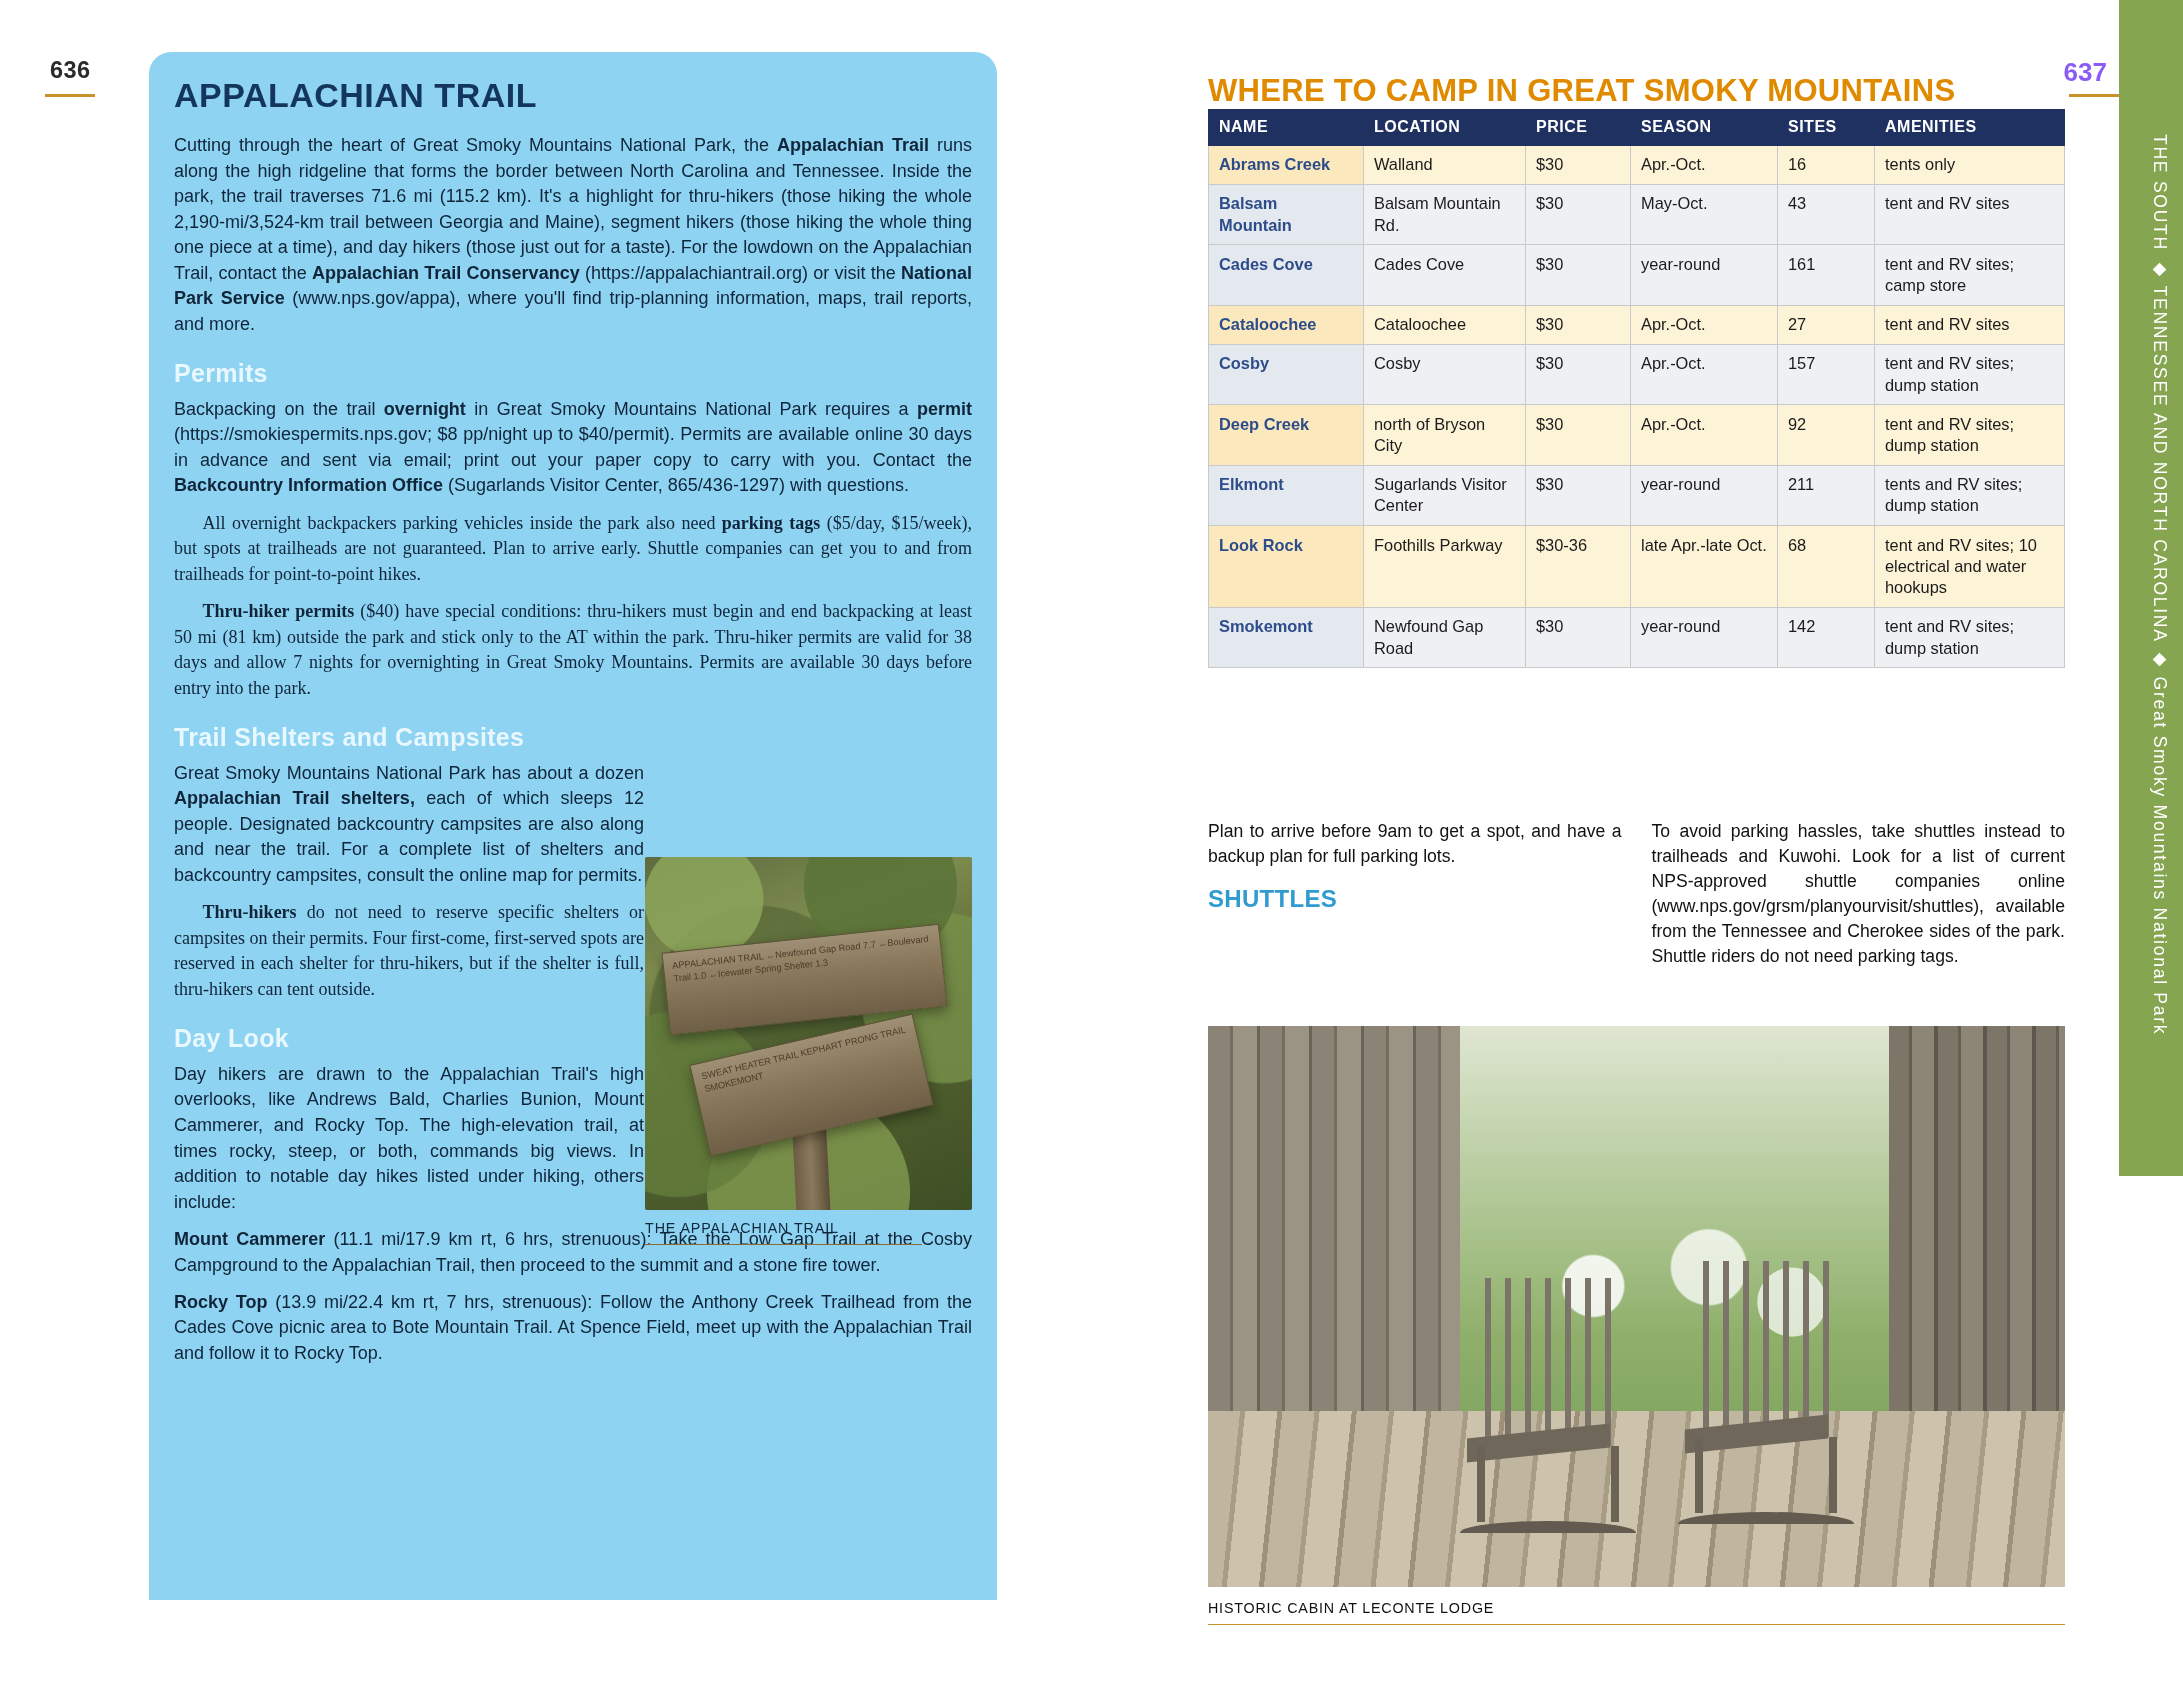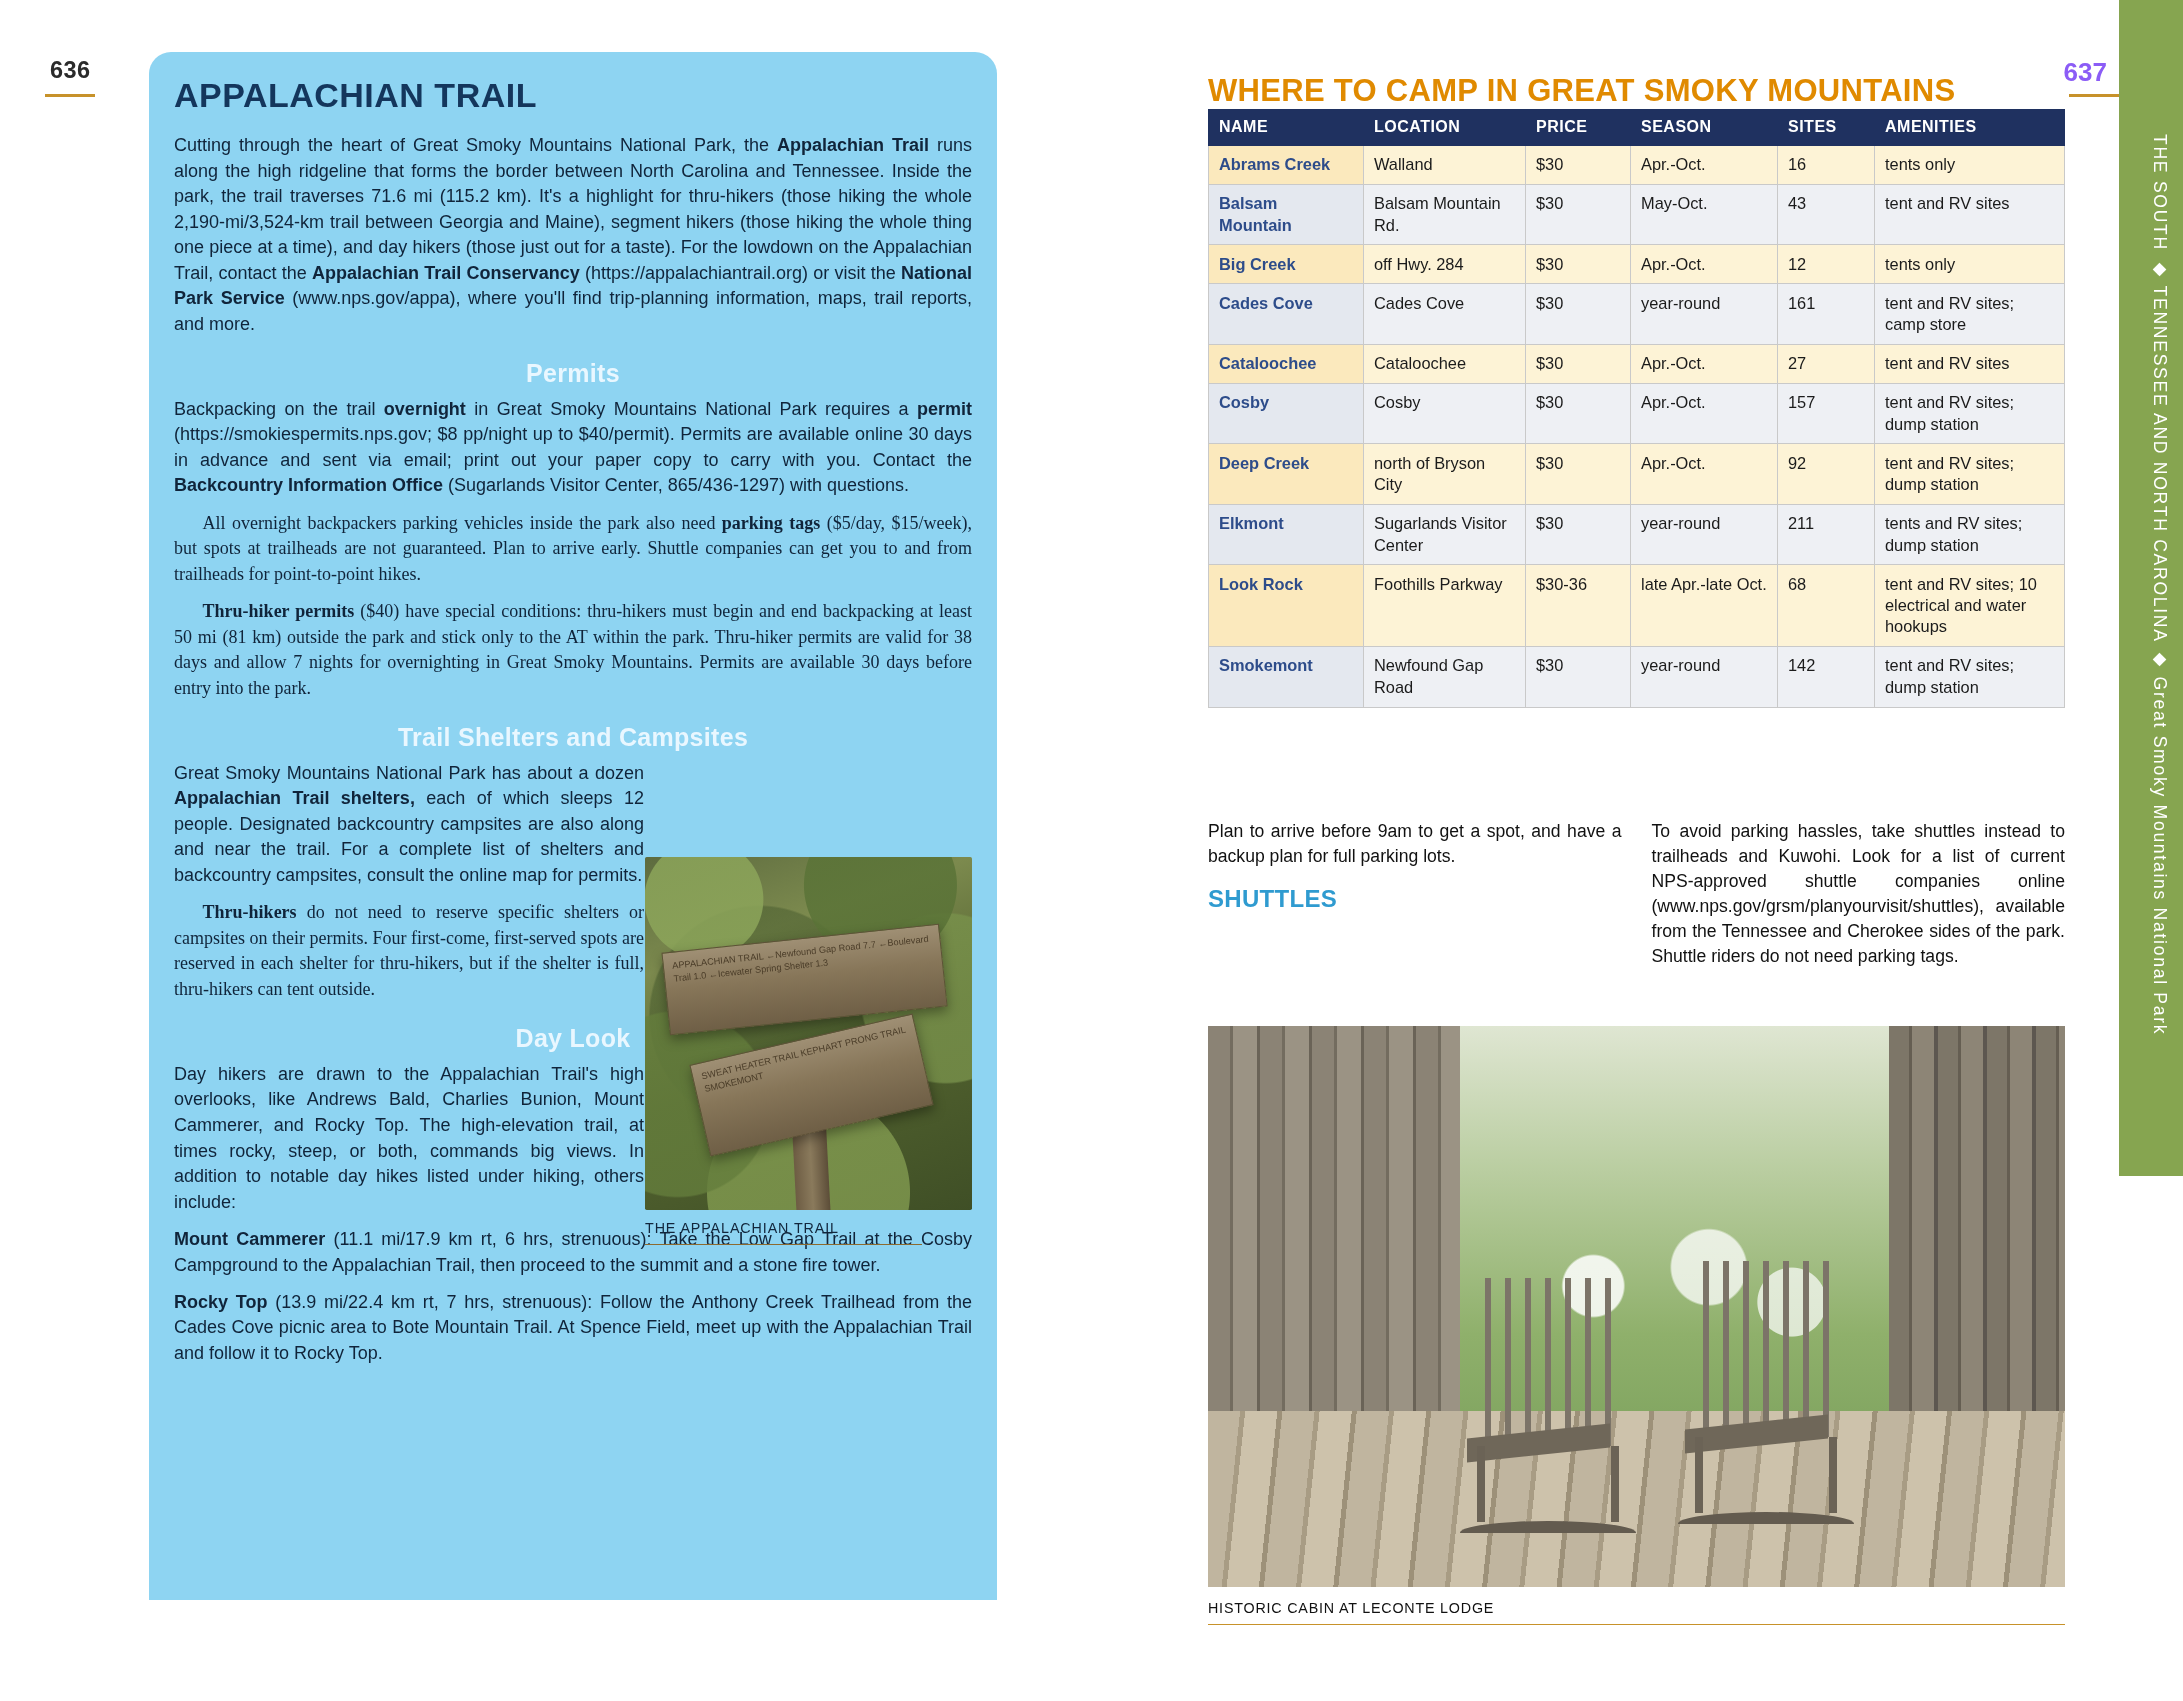--- a/index.html
+++ b/index.html
@@ -72,21 +72,20 @@
     hyphens: auto;
   }
   .blue-inner p.indent { text-indent: 28.6px; font-family: Liberation Serif, serif; }
   .blue-inner b { font-weight: bold; }
   h2.sub {
     font-size: 25px;
     font-weight: bold;
     color: #e9f7ff;
     margin: 22px 0 8.4px 0;
     letter-spacing: 0.3px;
-    text-align: center;
   }
 
   .photo-wrap {
     position: absolute;
     right: 0;
     top: 781px;
     width: 327px;
   }
   .photo {
     width: 327px;
@@ -398,28 +397,20 @@
         <td>16</td>
         <td>tents only</td>
       </tr>
       <tr class="even">
         <td class="name">Balsam Mountain</td>
         <td>Balsam Mountain Rd.</td>
         <td>$30</td>
         <td>May-Oct.</td>
         <td>43</td>
         <td>tent and RV sites</td>
-      </tr>
-      <tr class="odd">
-        <td class="name">Big Creek</td>
-        <td>off Hwy. 284</td>
-        <td>$30</td>
-        <td>Apr.-Oct.</td>
-        <td>12</td>
-        <td>tents only</td>
       </tr>
       <tr class="even">
         <td class="name">Cades Cove</td>
         <td>Cades Cove</td>
         <td>$30</td>
         <td>year-round</td>
         <td>161</td>
         <td>tent and RV sites; camp store</td>
       </tr>
       <tr class="odd">

